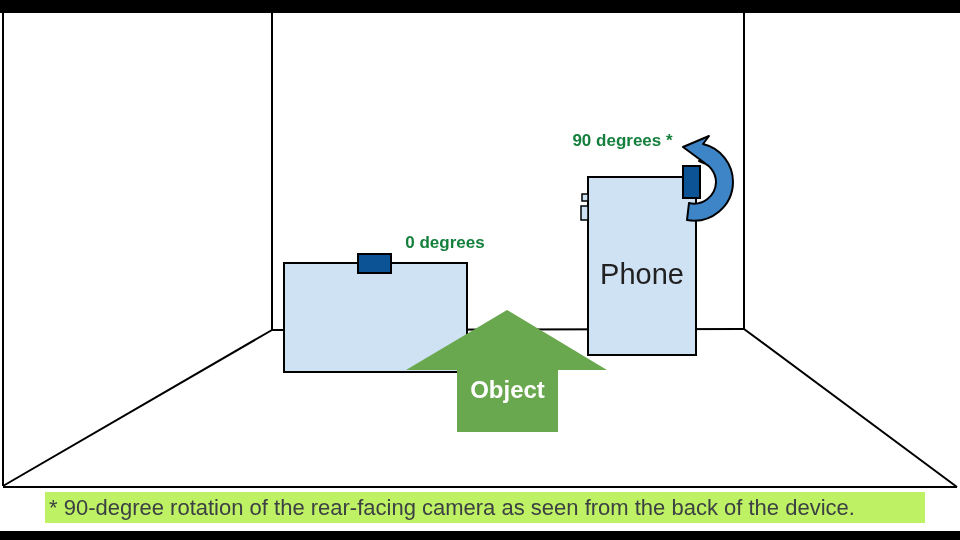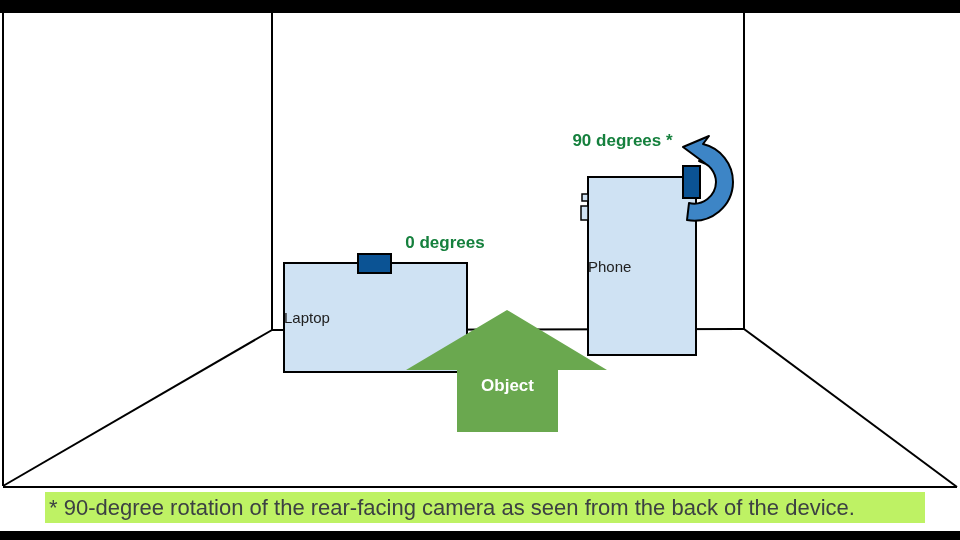--- a/index.html
+++ b/index.html
@@ -2,23 +2,23 @@
 <html style="--device_fill: #cfe2f3; --camera_fill: #0b5394; --rotation_arrow: #3d85c6; --object_arrow: #6aa84f; --ink: #000000; --footnote_text: #3c4043;"><head>
 <meta charset="utf-8">
 <style>
   html,body{margin:0;padding:0;background:#fff;}
   .stage{
     position:relative;width:960px;height:540px;background:#fff;overflow:hidden;
     font-family:"Liberation Sans","DejaVu Sans",sans-serif;
   }
   .stage svg{position:absolute;left:0;top:0;}
   .txt{position:absolute;color:#111;}
-  .device-label{font-size:15px;color:#212121;text-align:left;}
+  .device-label{font-size:29px;color:#212121;text-align:center;}
   .rot-label{font-size:17px;font-weight:bold;color:#15803d;text-align:center;white-space:nowrap;}
-  .object-label{font-size:17px;font-weight:bold;color:#fff;text-align:center;}
+  .object-label{font-size:24px;font-weight:bold;color:#fff;text-align:center;}
   .footnote{
     font-size:22px;color:var(--footnote_text,#3c4043);background:#bef264;
     line-height:31px;white-space:nowrap;padding-left:4px;
   }
 </style>
 </head>
 <body>
 
 <div class="stage">
 
@@ -53,21 +53,20 @@
              L 699 161
              A 22 22 0 0 1 716 182
              A 22 22 0 0 1 689 203
              Z" style="fill:var(--rotation_arrow)" stroke="var(--ink)" stroke-width="2" stroke-linejoin="round"></path>
 
     <rect x="683" y="166" width="17" height="32" style="fill:var(--camera_fill)" stroke="var(--ink)" stroke-width="2"></rect>
   </svg>
 
   <div class="txt rot-label" style="left:395px;top:233px;width:100px;">0 degrees</div>
 
-  <div class="txt device-label" style="left:284px;top:309px;width:183px;">Laptop</div>
 
   <div class="txt rot-label" style="left:565px;top:131px;width:115px;">90 degrees *</div>
 
   <div class="txt device-label" style="left:588px;top:258px;width:108px;">Phone</div>
 
   <div class="txt object-label" style="left:457px;top:376px;width:101px;">Object</div>
 
   <div class="txt footnote" style="left:45px;top:492px;width:876px;height:31px;">* 90-degree rotation of the rear-facing camera as seen from the back of the device.</div>
 </div>
 

